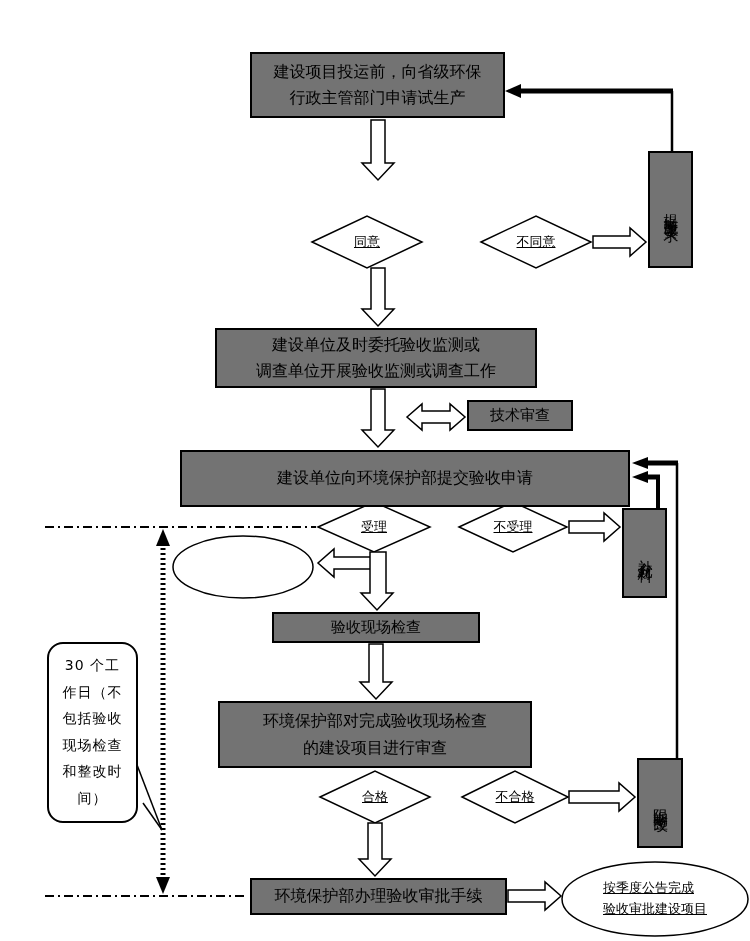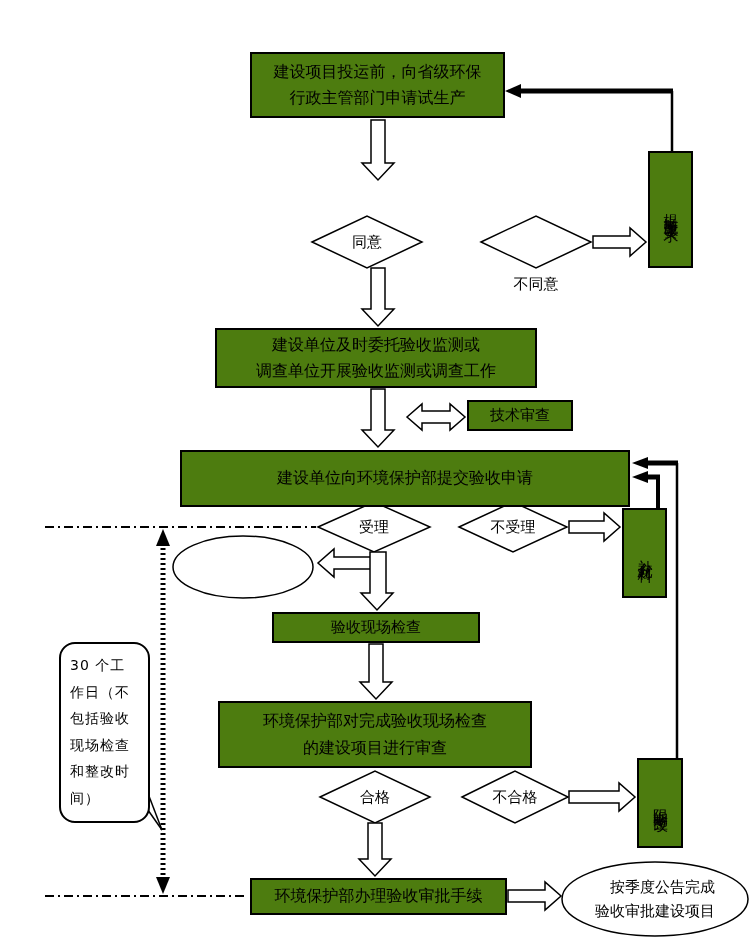--- a/index.html
+++ b/index.html
@@ -3,36 +3,36 @@
 <meta charset="utf-8">
 <style>
   html,body{margin:0;padding:0;background:#fff;}
   .canvas{
     position:relative;width:750px;height:941px;background:#ffffff;
     font-family:"DejaVu Sans","Liberation Sans",sans-serif;color:#000;
     overflow:hidden;
   }
   .layer{position:absolute;left:0;top:0;width:750px;height:941px;}
   .node{
-    position:absolute;box-sizing:border-box;border:2px solid #000;background:#4d7c0f;
+    position:absolute;box-sizing:border-box;border:2px solid #000;background:#737373;
     display:flex;align-items:center;justify-content:center;text-align:center;
     white-space:pre-line;font-size:16px;line-height:1.65;padding:1px 2px;
   }
   .vtext{
     writing-mode:vertical-rl;text-orientation:upright;
     font-size:15px;letter-spacing:3px;line-height:1;padding:6px 0;
   }
   .label{
     position:absolute;display:flex;align-items:center;justify-content:center;
-    text-align:right;white-space:pre-line;font-size:15px;line-height:1.6;
+    text-align:left;white-space:pre-line;font-size:13px;line-height:1.6;text-decoration:underline;
   }
   .callout{
     position:absolute;box-sizing:border-box;border:2px solid #000;background:#fff;
     border-radius:16px;font-size:14px;line-height:1.9;letter-spacing:1px;
-    padding:8px 9px;text-align:left;white-space:normal;margin-left:12px;
+    padding:8px 9px;text-align:center;white-space:normal;
   }
   svg{display:block;}
 </style>
 </head>
 <body>
 
 <div class="canvas">
 
   <svg class="layer" viewBox="0 0 750 941">
 
@@ -100,21 +100,21 @@
   <div class="node" style="left:272px;top:612px;width:208px;height:31px;font-size:15px;">验收现场检查</div>
 
   <div class="node" style="left:218px;top:701px;width:314px;height:67px;">环境保护部对完成验收现场检查
 的建设项目进行审查</div>
 
   <div class="node vtext" style="left:637px;top:758px;width:46px;height:90px;">限期整改</div>
 
   <div class="node" style="left:250px;top:878px;width:257px;height:37px;text-align:right;">环境保护部办理验收审批手续</div>
 
   <div class="label" style="left:312px;top:230px;width:110px;height:24px;">同意</div>
-  <div class="label" style="left:481px;top:230px;width:110px;height:24px;margin-top:42px;">不同意</div>
+  <div class="label" style="left:481px;top:230px;width:110px;height:24px;">不同意</div>
   <div class="label" style="left:318px;top:515px;width:112px;height:24px;">受理</div>
   <div class="label" style="left:459px;top:515px;width:108px;height:24px;">不受理</div>
   <div class="label" style="left:320px;top:785px;width:110px;height:24px;">合格</div>
   <div class="label" style="left:462px;top:785px;width:106px;height:24px;">不合格</div>
 
   <div class="label" style="left:563px;top:872px;width:184px;height:54px;">按季度公告完成
 验收审批建设项目</div>
 
   <div class="callout" style="left:47px;top:642px;width:91px;height:181px;">30 个工作日（不包括验收现场检查和整改时间）</div>
 

